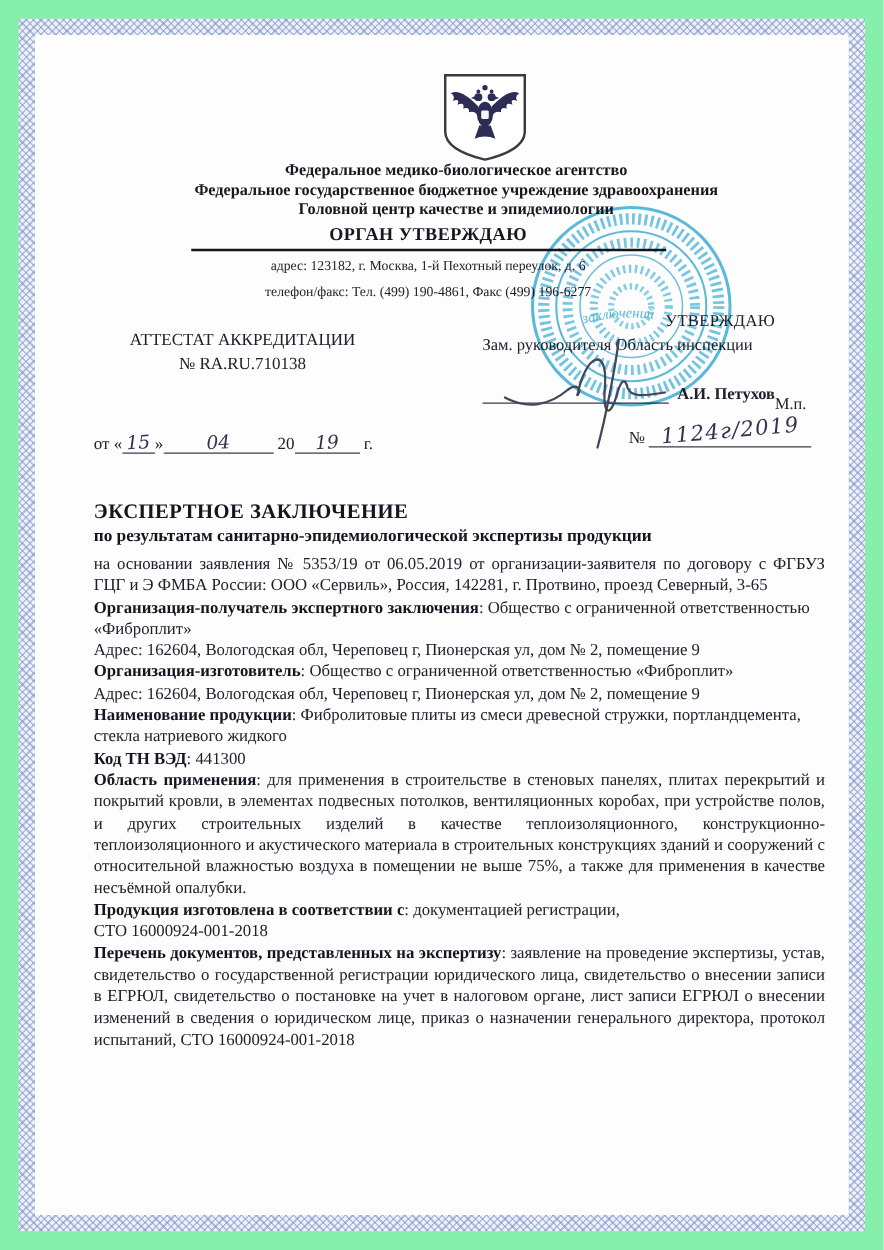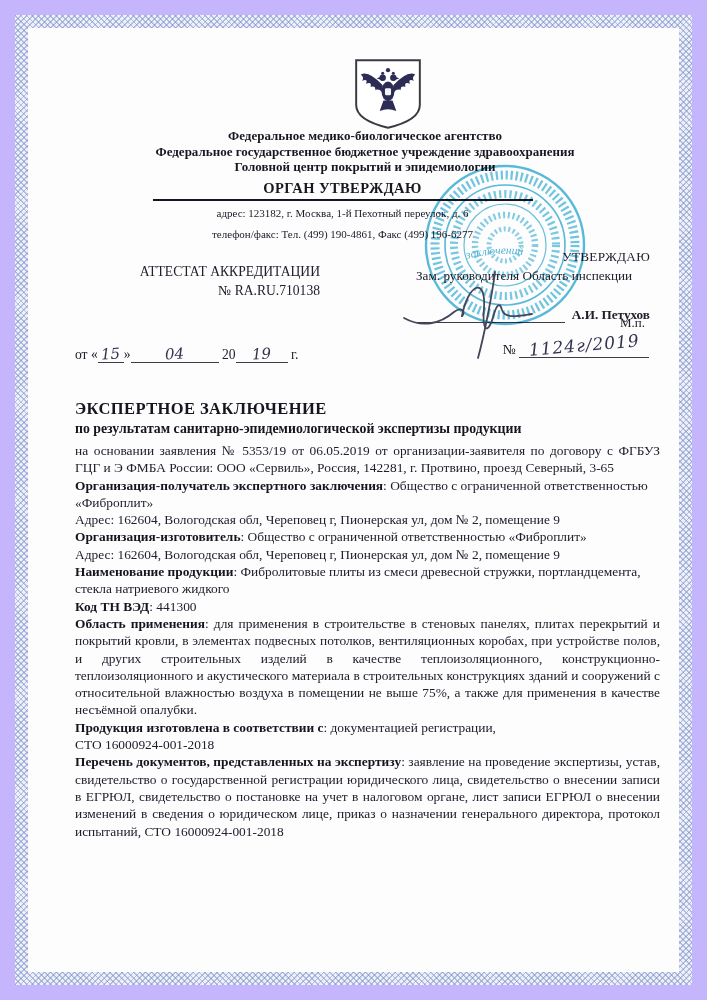--- a/index.html
+++ b/index.html
@@ -1,17 +1,17 @@
 <!DOCTYPE html>
 <html lang="ru"><head>
 <meta charset="utf-8">
 <style>
   html,body{margin:0;padding:0;background:#ffffff;}
   .page{
-    position:relative;width:707px;height:1000px;background:#c4b5fd;
+    position:relative;width:707px;height:1000px;background:#86efac;
     font-family:"Liberation Serif",serif;color:#20202c;overflow:hidden;
   }
   
   .frame{
     position:absolute;inset:15px;
     background-color:#edf0f9;
     background-image:
       repeating-linear-gradient(45deg,rgba(120,140,200,.5) 0 1.3px,transparent 1.3px 4.2px),
       repeating-linear-gradient(135deg,rgba(120,140,200,.5) 0 1.3px,transparent 1.3px 4.2px);
   }
@@ -24,30 +24,30 @@
 
   
   #hdr{top:128px;left:70px;width:590px;text-align:center;font-weight:bold;
        font-size:13px;line-height:15.6px;color:#17171f;}
   #orgblock{top:180px;left:75px;width:535px;text-align:center;}
   .org-title{display:block;width:380px;margin:0 auto;font-weight:bold;font-size:14.5px;
        letter-spacing:.4px;border-bottom:2px solid #15151f;padding-bottom:2px;color:#17171f;}
   .addr{margin-top:4px;font-size:11px;line-height:17px;}
 
   
-  #approval{top:249px;left:416px;width:234px;font-size:13.2px;}
+  #approval{top:249px;left:386px;width:234px;font-size:13.2px;}
   #approval .h{text-align:right;letter-spacing:.3px;}
   #approval .t{margin-top:3px;white-space:nowrap;}
   .sigrow{margin-top:23px;display:flex;align-items:flex-end;font-weight:bold;}
   .sline{flex:1;border-bottom:1.2px solid #3c3c48;height:12px;margin-right:7px;}
   .name{white-space:nowrap;}
   #mp{top:315px;left:620px;font-size:13px;}
 
   
-  #attestat{top:263px;left:68px;width:252px;text-align:right;font-size:13.6px;line-height:18.5px;}
+  #attestat{top:263px;left:68px;width:252px;text-align:center;font-size:13.6px;line-height:18.5px;}
 
   
   #daterow{top:344px;left:75px;font-size:13.6px;}
   #numblock{top:337px;left:503px;font-size:13.6px;}
   .blank{display:inline-block;border-bottom:1.2px solid #3c3c48;text-align:center;vertical-align:bottom;}
   .w26{width:26px;} .w88{width:88px;} .w52{width:52px;} .w130{width:130px;}
   .hw{font-family:"DejaVu Serif",serif;font-style:italic;color:#333350;font-size:15px;
       display:inline-block;transform:rotate(-3deg) translateY(1px);}
   .hw.big{font-size:17px;transform:rotate(-5deg) translateY(-2px);letter-spacing:1px;}
 
@@ -90,21 +90,21 @@
         <circle cx="50" cy="16" r="2.8"></circle>
         <path d="M44 56 L56 56 L61 70 Q50 65 39 70 Z"></path>
         <rect x="46" y="40" width="8" height="9" rx="1.5" fill="#f4f4f8"></rect>
       </g>
     </svg>
   </div>
 
   <div class="abs" id="hdr">
     <div>Федеральное медико-биологическое агентство</div>
     <div>Федеральное государственное бюджетное учреждение здравоохранения</div>
-    <div>Головной центр покрытий и эпидемиологии</div>
+    <div>Головной центр качестве и эпидемиологии</div>
   </div>
 
   <div class="abs" id="orgblock">
     <span class="org-title">ОРГАН УТВЕРЖДАЮ</span>
     <div class="addr">адрес: 123182, г. Москва, 1-й Пехотный переулок, д. 6</div>
     <div class="addr">телефон/факс: Тел. (499) 190-4861, Факс (499) 196-6277</div>
   </div>
 
   <div class="abs" id="attestat">
     <div>АТТЕСТАТ АККРЕДИТАЦИИ</div>

